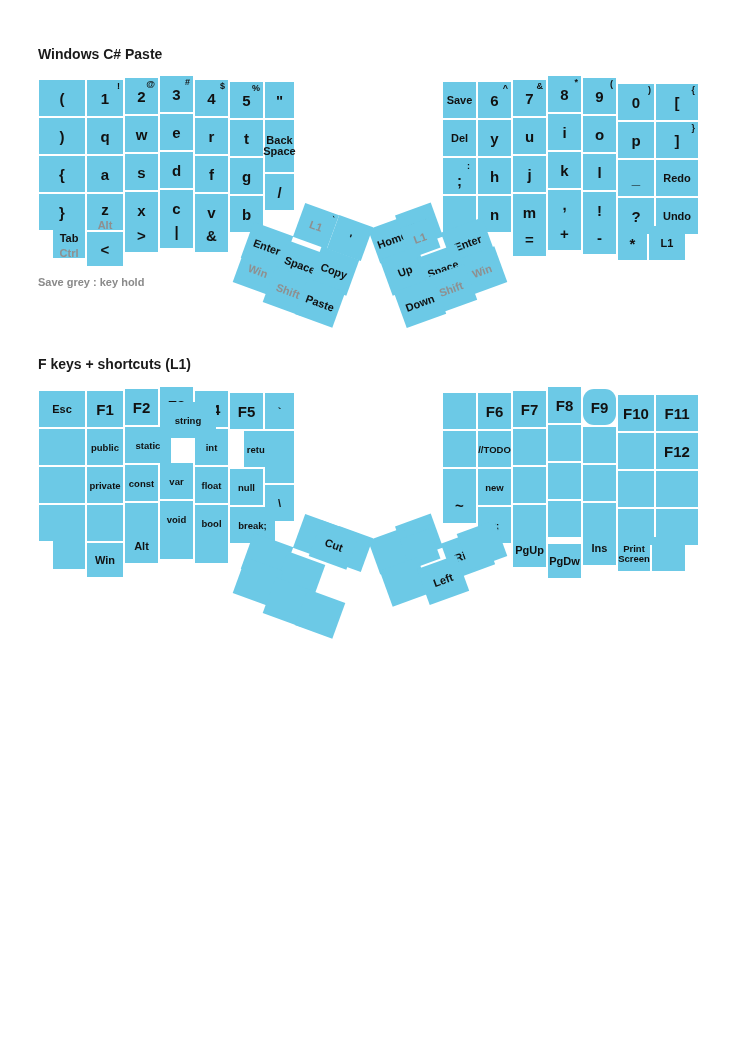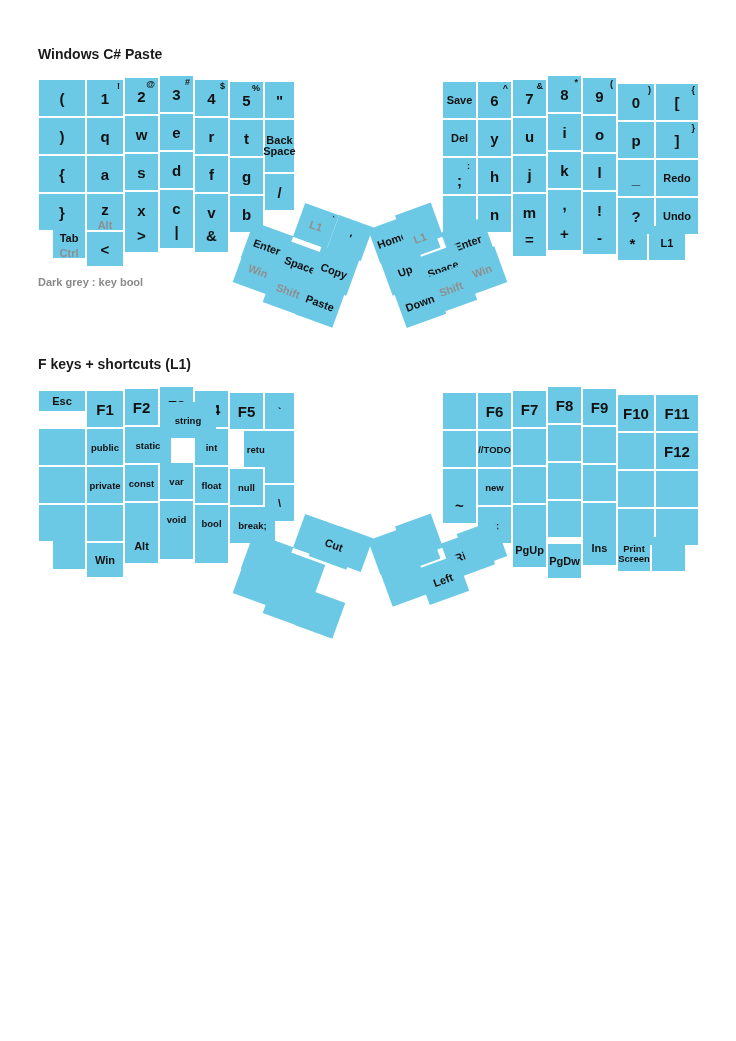--- a/index.html
+++ b/index.html
@@ -306,25 +306,25 @@
 <div class="key thumb" style="left:462px;top:252px;width:40px;height:38px;transform:rotate(-20deg);">
     <span class="main sm" style="color:#8f8f8f;">Win</span>
   </div>
 <div class="key thumb" style="left:430px;top:270px;width:42px;height:38px;transform:rotate(-20deg);">
     <span class="main sm" style="color:#8f8f8f;">Shift</span>
   </div>
 <div class="key thumb" style="left:399px;top:284px;width:42px;height:38px;transform:rotate(-20deg);">
     <span class="main sm">Down</span>
   </div>
 
-<div class="note" style="left:38px;top:276px;">Dark grey : key bool</div>
+<div class="note" style="left:38px;top:276px;">Save grey : key hold</div>
 
 <div class="layer-title" style="left:38px;top:356px;">F keys + shortcuts (L1)</div>
 
-<div class="key" style="left:39px;top:391px;width:46px;height:20px;">
+<div class="key" style="left:39px;top:391px;width:46px;height:36px;">
     <span class="main sm">Esc</span>
   </div>
 <div class="key" style="left:87px;top:391px;width:36px;height:36px;">
     <span class="main">F1</span>
   </div>
 <div class="key" style="left:125px;top:389px;width:33px;height:36px;">
     <span class="main">F2</span>
   </div>
 <div class="key" style="left:160px;top:387px;width:33px;height:36px;">
     <span class="main">F3</span>
@@ -448,21 +448,21 @@
   </div>
 <div class="key" style="left:478px;top:393px;width:33px;height:36px;">
     <span class="main">F6</span>
   </div>
 <div class="key" style="left:513px;top:391px;width:33px;height:36px;">
     <span class="main">F7</span>
   </div>
 <div class="key" style="left:548px;top:387px;width:33px;height:36px;">
     <span class="main">F8</span>
   </div>
-<div class="key" style="left:583px;top:389px;width:33px;height:36px;">
+<div class="key" style="left:583px;top:389px;width:33px;height:36px;border-radius:11px;">
     <span class="main">F9</span>
   </div>
 <div class="key" style="left:618px;top:395px;width:36px;height:36px;">
     <span class="main">F10</span>
   </div>
 <div class="key" style="left:656px;top:395px;width:42px;height:36px;">
     <span class="main">F11</span>
   </div>
 
 <div class="key" style="left:443px;top:431px;width:33px;height:36px;">

